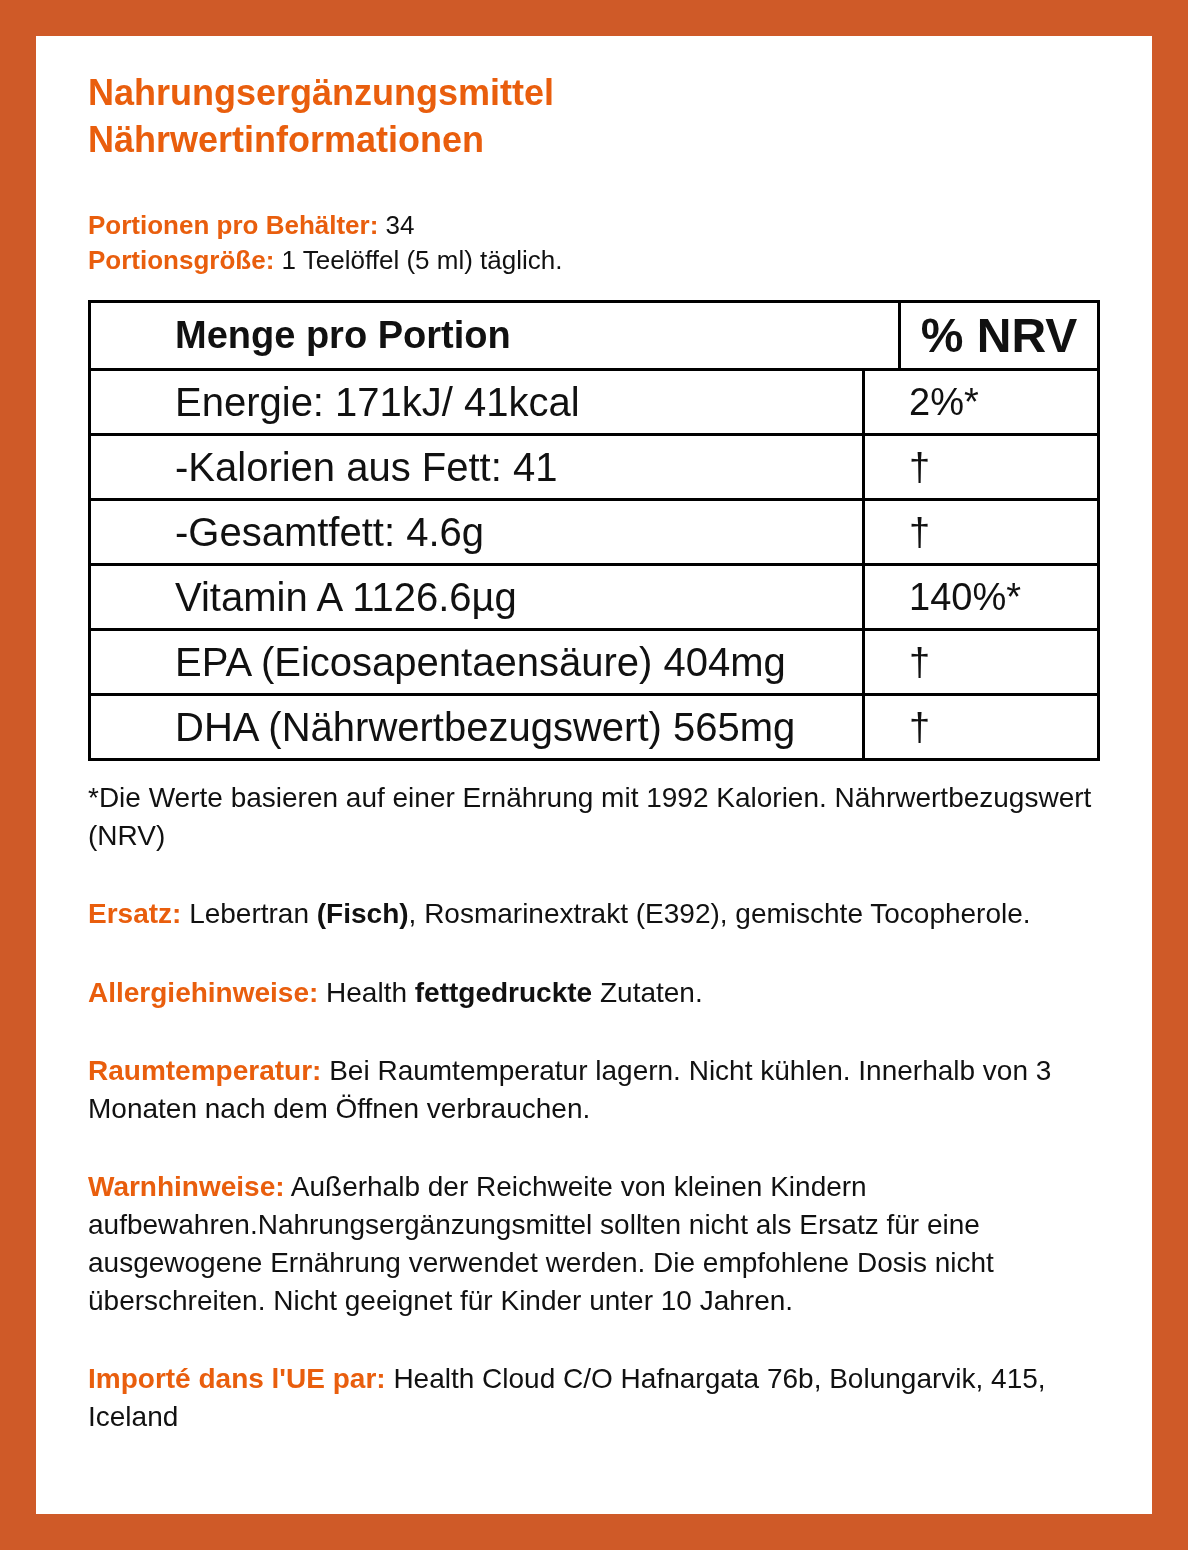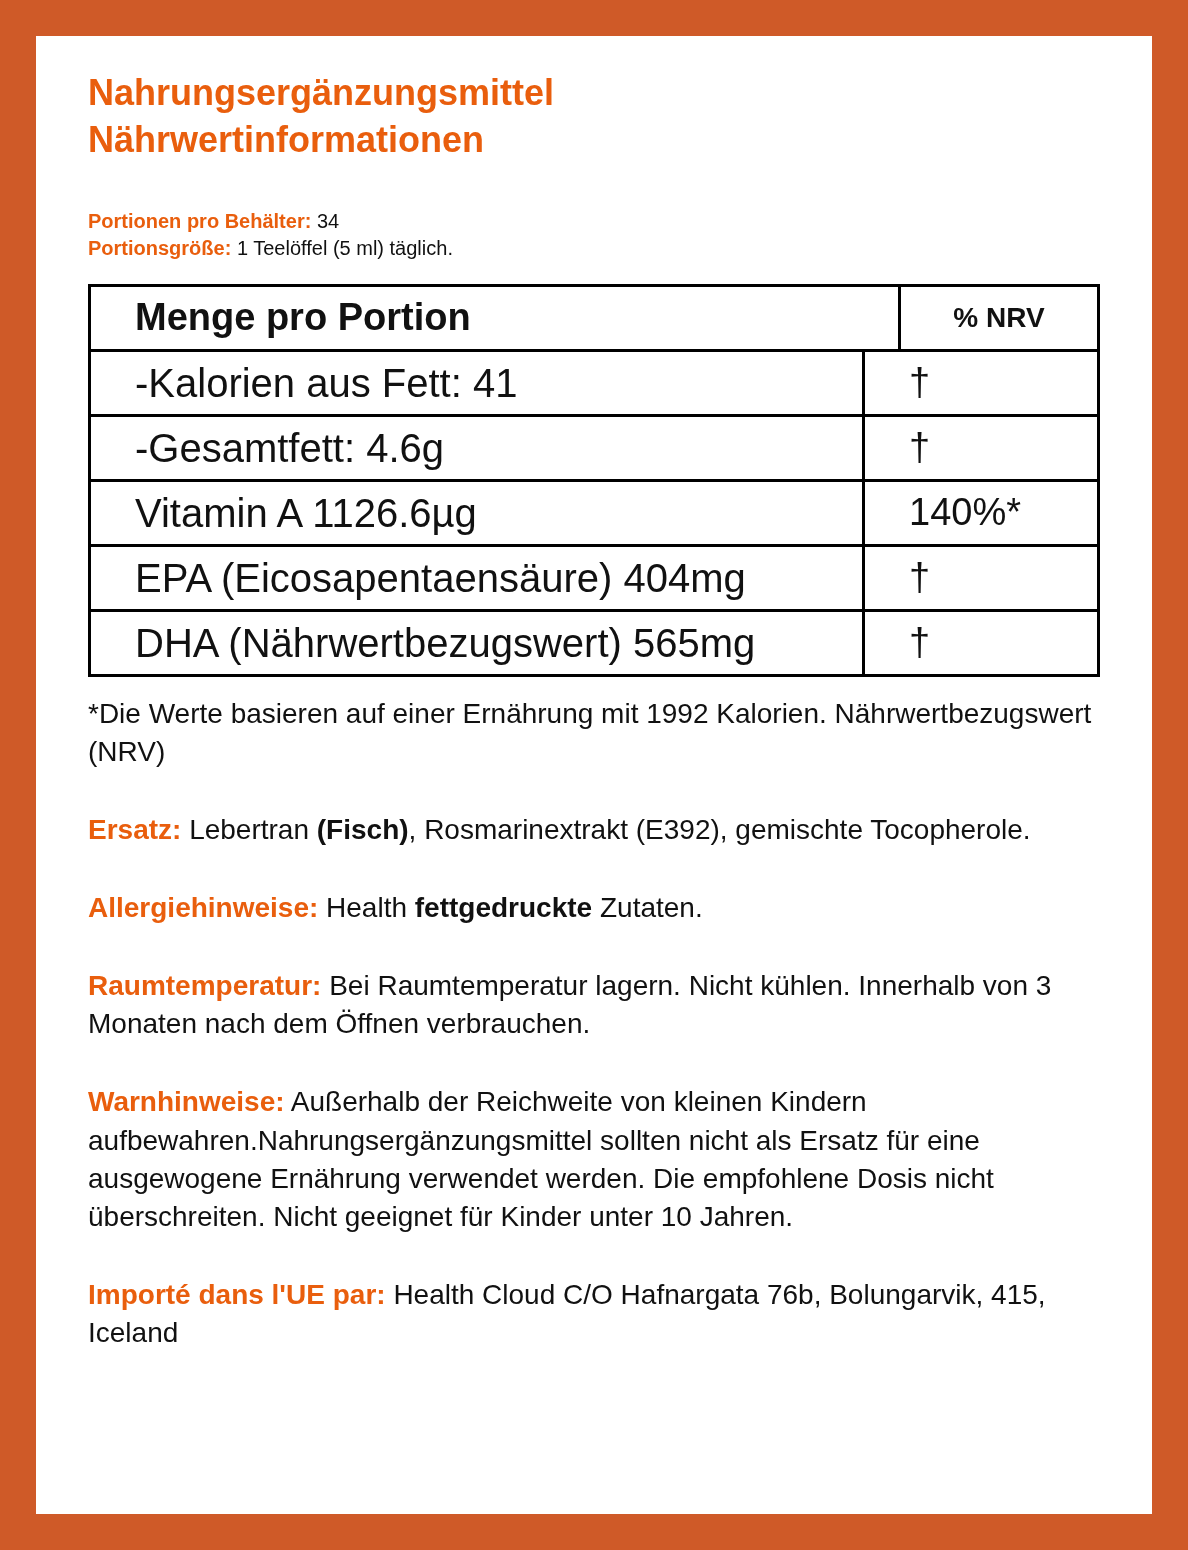--- a/index.html
+++ b/index.html
@@ -19,29 +19,29 @@
     overflow: hidden;
   }
   .title {
     color: var(--accent, #E95E0D);
     font-weight: bold;
     font-size: 36px;
     line-height: 1.3;
     text-align: left;
     margin: 0 0 40px 0;
   }
-  .intro { font-size: 20px; line-height: 1.36; color: #111; margin-top: 44px; }
+  .intro { font-size: 26px; line-height: 1.36; color: #111; margin-top: 44px; }
   .lbl { color: var(--accent, #E95E0D); font-weight: bold; }
   .b { font-weight: bold; }
 
   .facts-table {
     margin-top: 22px;
     border: 3px solid #000;
   }
-  .frow { display: flex; border-top: 3px solid #000; }
+  .frow { display: flex; border-top: 3px solid #000; padding-left: 40px; }
   .frow:first-child { border-top: none; }
   .cname {
     flex: 1;
     border-right: 3px solid #000;
     display: flex;
     align-items: center;
     padding: 5px 14px 5px 44px;
     font-size: 40px;
     line-height: 1.15;
     color: #111;
@@ -53,21 +53,21 @@
     align-items: center;
     padding: 5px 8px 5px 44px;
     font-size: 38px;
     color: #111;
   }
   .frow.header .cname { font-weight: bold; font-size: 38px; }
   .frow.header .cnrv {
     font-weight: bold;
     justify-content: center;
     padding-left: 8px;
-    font-size: 28px;
+    font-size: 48px;
   }
 
   .footnote { margin-top: 18px; font-size: 28px; line-height: 1.36; color: #111; }
   .section { margin-top: 40px; font-size: 28px; line-height: 1.36; color: #111; }
 </style>
 </head>
 <body>
 
 <div class="card">
 
@@ -82,20 +82,24 @@
     </div>
     <div>
       <span class="lbl">Portionsgröße:</span><span> 1 Teelöffel (5 ml) täglich.</span>
     </div>
   </div>
 
   <div class="facts-table">
     <div class="frow header">
       <div class="cname">Menge pro Portion</div>
       <div class="cnrv">% NRV</div>
+    </div>
+    <div class="frow">
+      <div class="cname">Energie: 171kJ/ 41kcal</div>
+      <div class="cnrv">2%*</div>
     </div>
     <div class="frow">
       <div class="cname">-Kalorien aus Fett: 41</div>
       <div class="cnrv">†</div>
     </div>
     <div class="frow">
       <div class="cname">-Gesamtfett: 4.6g</div>
       <div class="cnrv">†</div>
     </div>
     <div class="frow">

